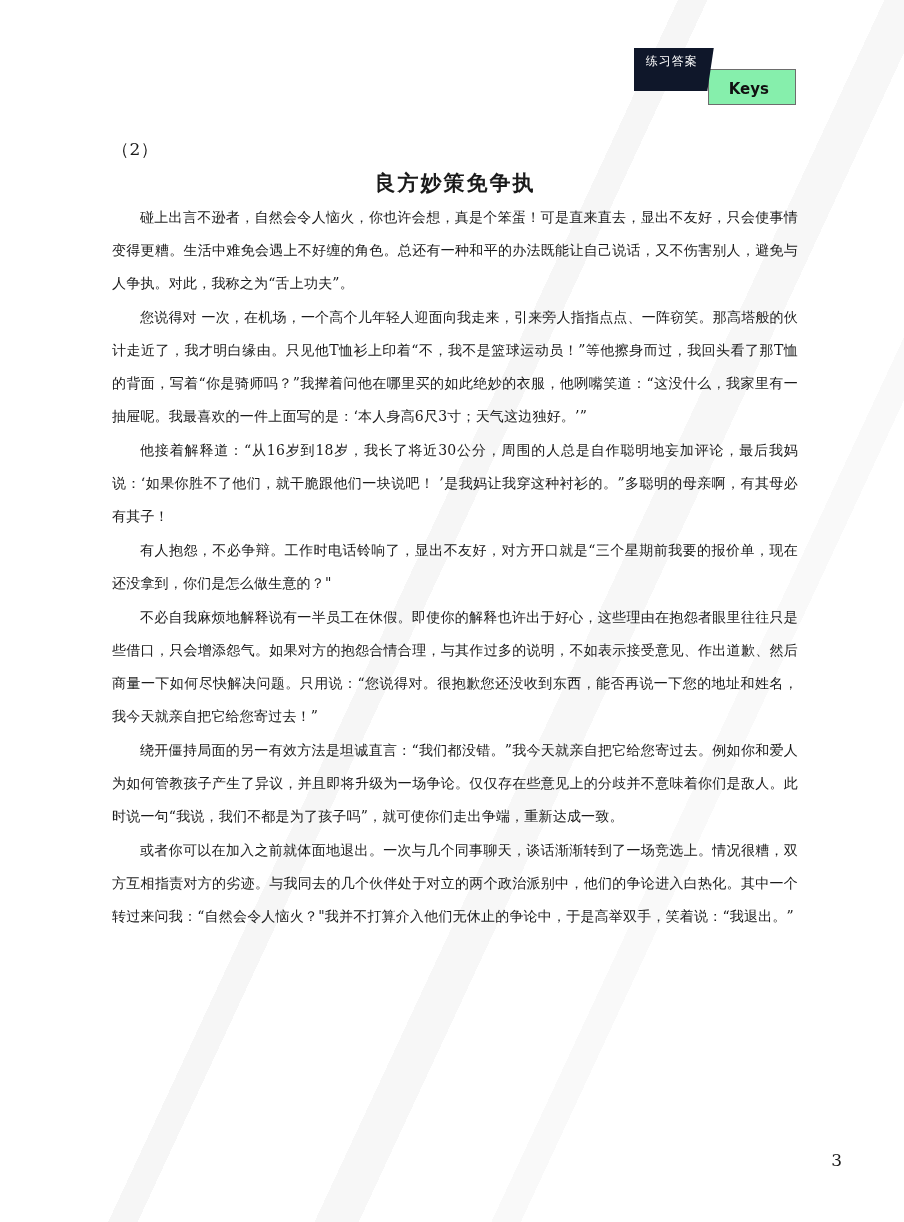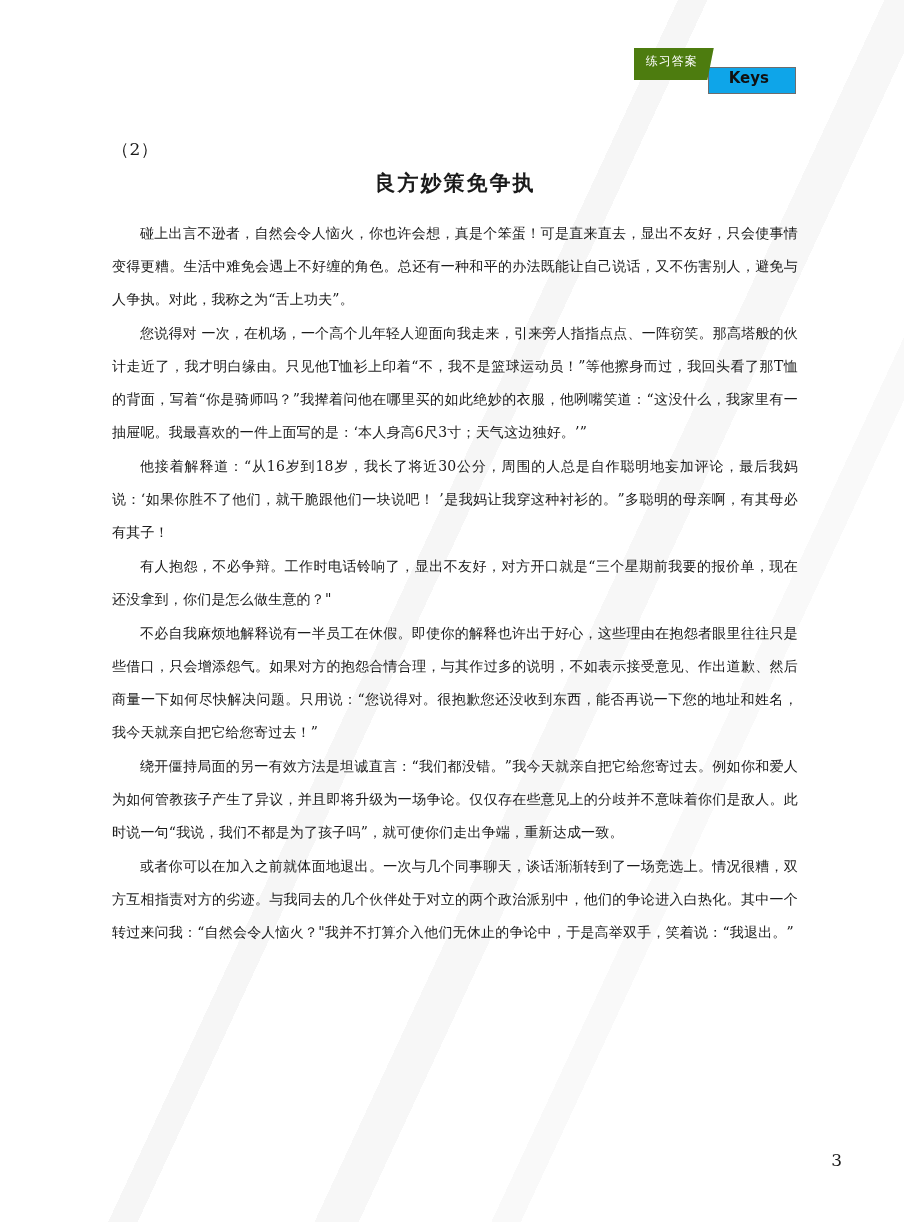--- a/index.html
+++ b/index.html
@@ -27,58 +27,58 @@
       linear-gradient(115deg, rgba(0,0,0,0) 0 72%, rgba(0,0,0,0.025) 72% 74%, rgba(0,0,0,0) 74% 100%);
   }
   .header-tabs {
     position: absolute;
     top: 62px;
     right: 108px;
     display: flex;
     align-items: flex-end;
   }
   .tab-dark {
-    background: #4d7c0f;
+    background: #0f172a;
     color: #ffffff;
     font-family: "DejaVu Sans", "Liberation Sans", sans-serif;
     font-size: 12px;
     letter-spacing: 1px;
-    padding: 5px 10px 10px 12px;
+    padding: 5px 10px 21px 12px;
     position: relative;
     top: -14px;
     clip-path: polygon(0 0, 100% 0, 92% 100%, 0 100%);
     padding-right: 16px;
   }
   .tab-light {
     border: 1px solid #6d6d6d;
-    background: #0ea5e9;
+    background: #86efac;
     color: #111;
     font-family: "DejaVu Sans", "Liberation Sans", sans-serif;
     font-weight: bold;
     font-size: 15px;
-    padding: 1px 26px 6px 20px;
+    padding: 10px 26px 6px 20px;
     margin-left: -6px;
   }
   .content {
     position: absolute;
     left: 112px;
     top: 138px;
     width: 686px;
   }
   .label-2 {
     font-size: 17px;
     margin-bottom: 6px;
     letter-spacing: 0.5px;
   }
   .doc-title {
     text-align: center;
     font-size: 21px;
     font-weight: bold;
     letter-spacing: 2px;
-    margin: 8px 0 20px 0;
+    margin: 8px 0 4px 0;
   }
   p.para {
     font-size: 14px;
     line-height: 33px;
     margin: 0 0 1px 0;
     text-indent: 2em;
     text-align: justify;
     text-justify: inter-ideograph;
     letter-spacing: 0.2px;
   }

